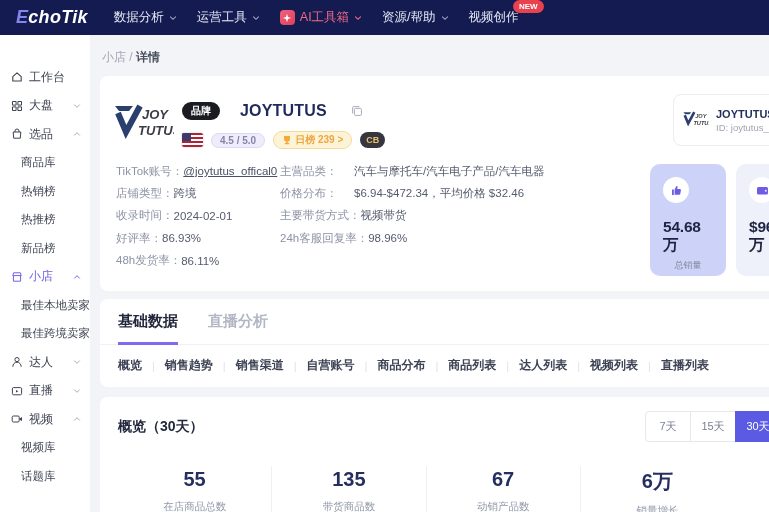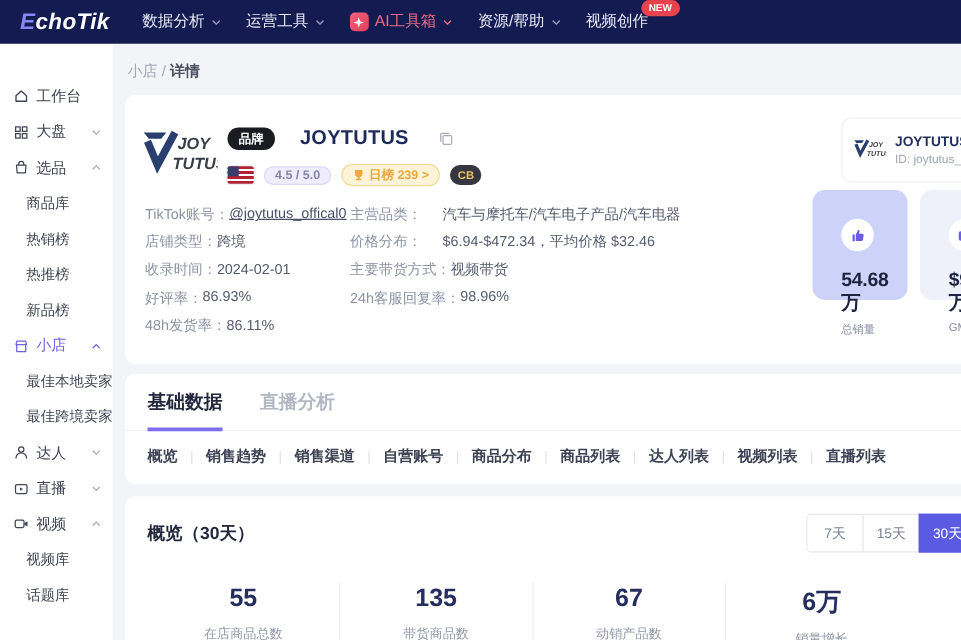--- a/index.html
+++ b/index.html
@@ -50,26 +50,26 @@
   .col-left { width:164px; } .col-right { width:360px; }
   .frow { height:22.4px; display:flex; align-items:center; font-size:11.5px; white-space:nowrap; }
   .flabel { color:#8d93a5; }
   .fvalue { color:#565c6e; }
   .col-right .flabel { min-width:74px; }
   .fvalue.link { color:#4a5068; text-decoration:underline; cursor:pointer; }
   .copy-ic { margin-left:4px; cursor:pointer; }
   .mini-card { position:absolute; left:573px; top:18px; width:140px; height:52px; border:1px solid #ededf3; border-radius:8px; background:#fff; display:flex; align-items:center; gap:7px; padding:0 9px; }
   .mini-name { font-size:11px; font-weight:800; color:#22305c; }
   .mini-id { font-size:9.5px; color:#a0a5b2; white-space:nowrap; margin-top:2px; }
-  .stat-card { position:absolute; top:76px; width:76px; height:88px; border-radius:10px; padding:23px; }
+  .stat-card { position:absolute; top:88px; width:76px; height:112px; border-radius:10px; padding:13px; }
   .stat-1 { left:550px; background:#ccd2f8; }
   .stat-2 { left:636px; background:#eef0fa; width:120px; }
   .icon-circle { width:26px; height:26px; border-radius:50%; background:#fff; display:flex; align-items:center; justify-content:center; }
   .stat-val { font-size:15.5px; font-weight:800; color:#1e2440; margin-top:15px; letter-spacing:-.2px; line-height:1.15; }
-  .stat-lab { font-size:9px; color:#858aa0; margin-top:5px; }
+  .stat-lab { font-size:9px; color:#858aa0; margin-top:5px;text-align:center; }
 
   
   .tabs-card { margin-top:8px; }
   .tabs { display:flex; gap:30px; padding:13px 18px 0; border-bottom:1px solid #f0f1f5; }
   .tab { font-size:15px; font-weight:700; color:#b3b7c3; padding-bottom:11px; border-bottom:3px solid transparent; margin-bottom:-1px; cursor:pointer; }
   .tab.active { color:#23283c; border-color:#7e6bee; }
   .subnav { display:flex; align-items:center; padding:12px 18px 13px; font-size:12px; color:#3d4355; font-weight:600; }
   .subnav .sn { cursor:pointer; white-space:nowrap; }
   .sep { color:#dfe2e9; margin:0 10px; font-weight:400; font-size:11px; }
 

